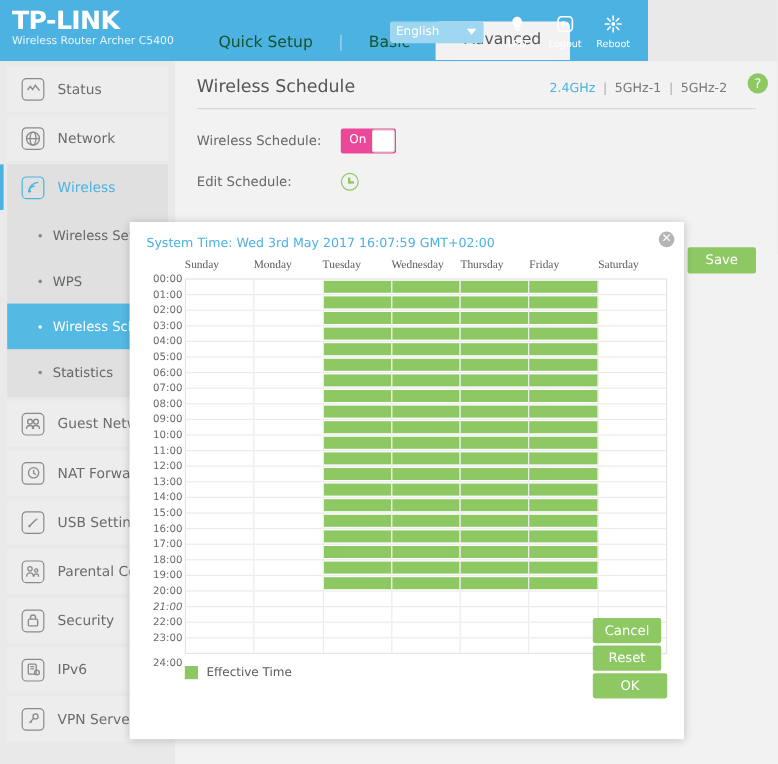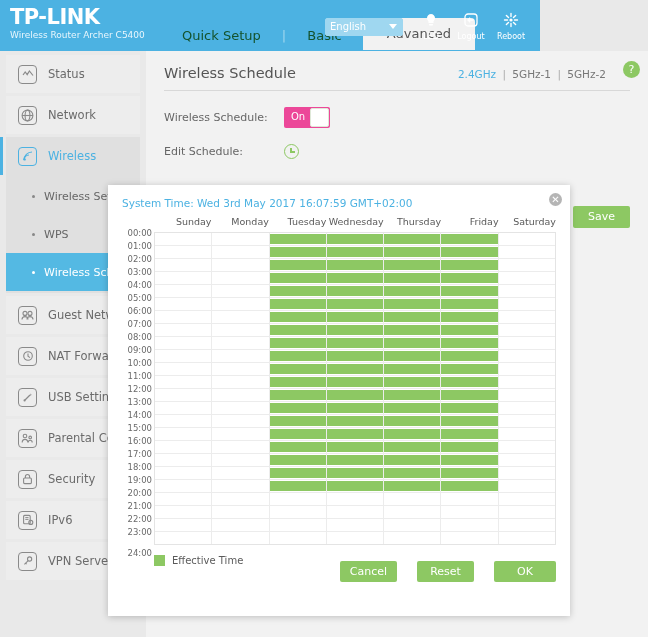--- a/index.html
+++ b/index.html
@@ -161,21 +161,21 @@
     color: #ffffff; font-size: 10px; line-height: 13px;
     text-align: center; cursor: pointer;
   }
   .sys-time {
     position: absolute; left: 14px; top: 12px;
     font-size: 10.5px; color: #4cb2e2;
   }
   .sched { position: absolute; left: 14px; top: 31px; width: 434px; }
   .sched-head { display: flex; height: 16px; padding-left: 32px; }
   .sched-head div {
-    flex: 1; text-align: right; font-size: 9.5px; color: #5a5a5a;
+    flex: 1; text-align: left; font-size: 9.5px; color: #5a5a5a; font-family: Liberation Serif, serif;
   }
   .sched-grid {
     position: relative; margin-left: 32px; width: 402px;
     border: 1px solid #e4e4e4; border-top: none;
   }
   .grow { display: flex; height: 13px; border-top: 1px solid #ececec; }
   .grow:first-child { border-top: 1px solid #e4e4e4; }
   .gcell {
     flex: 1; border-left: 1px solid #ececec; cursor: pointer;
     position: relative;
@@ -191,21 +191,21 @@
   }
   .legend {
     position: absolute; left: 46px; bottom: 50px;
     display: flex; align-items: flex-end;
   }
   .legend-sw {
     width: 11px; height: 11px; background: #8dc863; margin-right: 7px;
   }
   .legend-txt { font-size: 10px; color: #5a5a5a; }
   .modal-btns {
-    position: absolute; right: 14px; bottom: 34px; display: flex; gap: 20px;
+    position: absolute; right: 14px; bottom: 34px; display: flex; gap: 2px; flex-direction: column;
   }
   .mbtn {
     width: 57px; height: 21px; background: #8dc863; color: #ffffff;
     font-size: 11px; text-align: center; line-height: 21px;
     border-radius: 2px; cursor: pointer;
   }
   .mbtn.ok { width: 62px; }
 </style>
 </head>
 <body>
@@ -292,20 +292,24 @@
       <span class="sub-bullet"></span>
       <span class="sub-lbl">Wireless Settings</span>
     </div>
     <div class="sub-item">
       <span class="sub-bullet"></span>
       <span class="sub-lbl">WPS</span>
     </div>
     <div class="sub-item active">
       <span class="sub-bullet"></span>
       <span class="sub-lbl">Wireless Schedule</span>
+    </div>
+    <div class="sub-item">
+      <span class="sub-bullet"></span>
+      <span class="sub-lbl">Statistics</span>
     </div>
   </div>
   <div class="side-item">
     <span class="side-ico">
       <svg width="13" height="11" viewBox="0 0 13 11">
           <circle cx="4" cy="3.4" r="2" fill="none" stroke="currentColor" stroke-width="1.1"></circle>
           <circle cx="9" cy="3.4" r="2" fill="none" stroke="currentColor" stroke-width="1.1"></circle>
           <path d="M1 9.6c0-1.9 1.3-3 3-3s3 1.1 3 3M6 9.6c0-1.9 1.3-3 3-3s3 1.1 3 3" fill="none" stroke="currentColor" stroke-width="1.1"></path>
         </svg>
     </span>
@@ -643,21 +647,21 @@
       <div class="timelbl" style="top: 155px;">11:00</div>
       <div class="timelbl" style="top: 168px;">12:00</div>
       <div class="timelbl" style="top: 181px;">13:00</div>
       <div class="timelbl" style="top: 194px;">14:00</div>
       <div class="timelbl" style="top: 207px;">15:00</div>
       <div class="timelbl" style="top: 220px;">16:00</div>
       <div class="timelbl" style="top: 233px;">17:00</div>
       <div class="timelbl" style="top: 246px;">18:00</div>
       <div class="timelbl" style="top: 259px;">19:00</div>
       <div class="timelbl" style="top: 272px;">20:00</div>
-      <div class="timelbl" style="top: 285px;">21:00</div>
+      <div class="timelbl" style="top: 285px; font-style: italic;">21:00</div>
       <div class="timelbl" style="top: 298px;">22:00</div>
       <div class="timelbl" style="top: 311px;">23:00</div>
       <div class="timelbl" style="top: 332px;">24:00</div>
     </div>
   <div class="legend">
     <span class="legend-sw"></span>
     <span class="legend-txt">Effective Time</span>
   </div>
   <div class="modal-btns">
     <div class="mbtn">Cancel</div>

